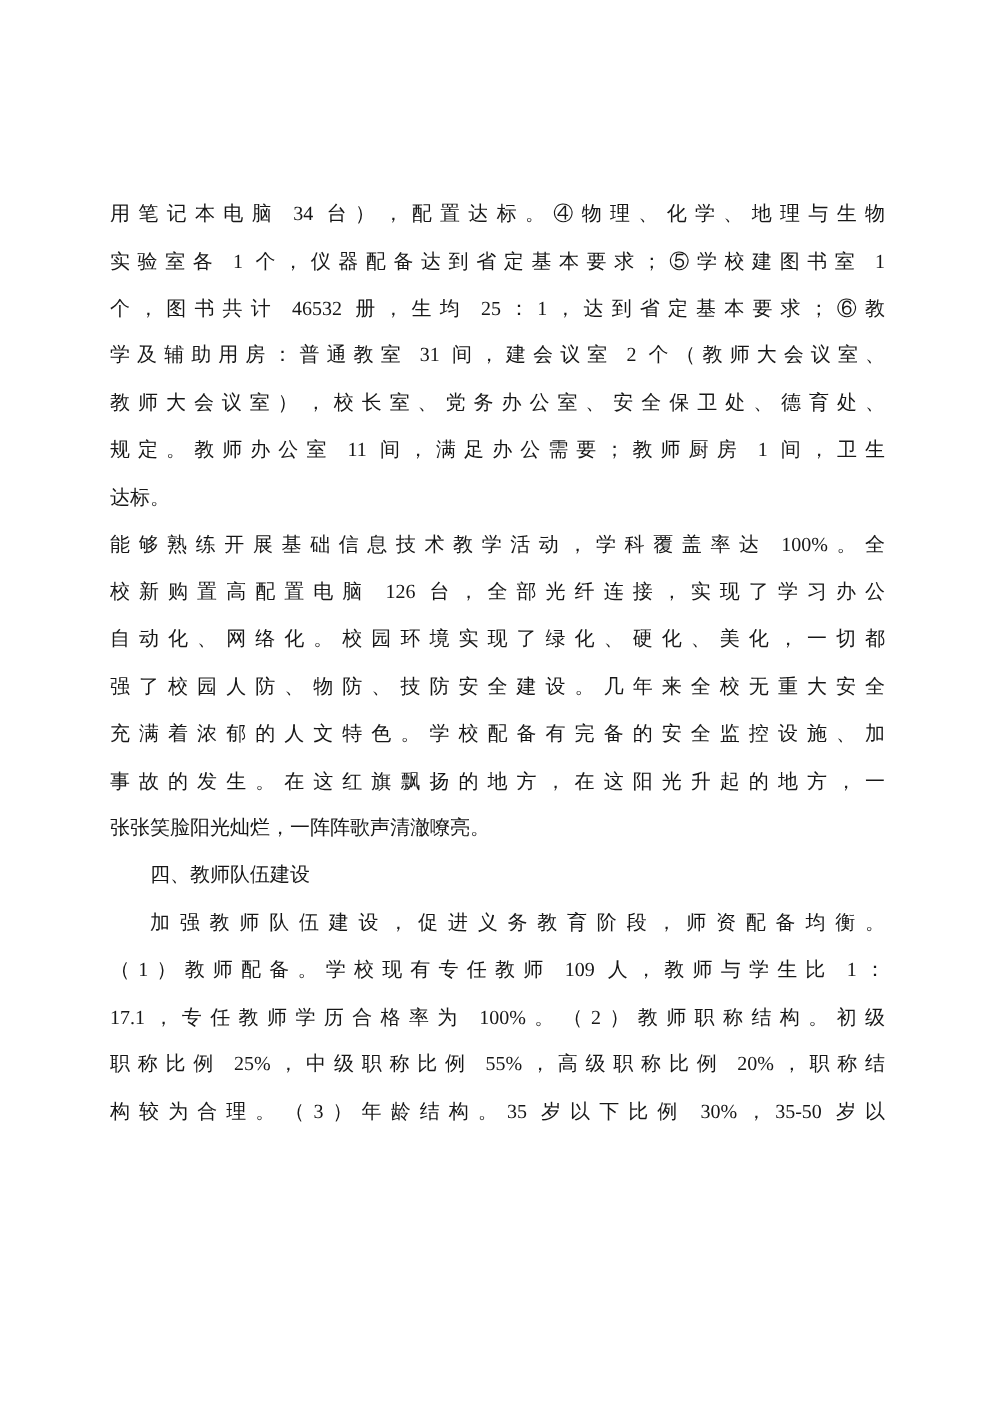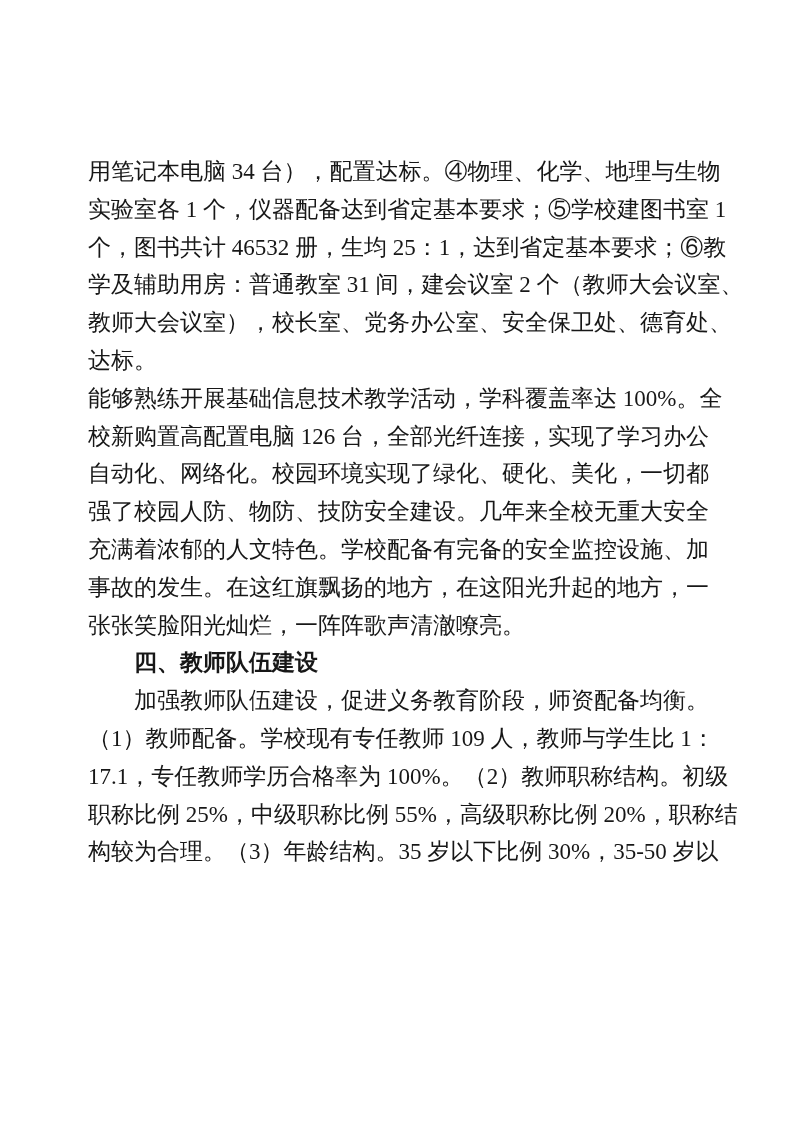--- a/index.html
+++ b/index.html
@@ -14,57 +14,58 @@
     background: #ffffff;
     overflow: hidden;
     font-family: "Liberation Serif", "DejaVu Serif", serif;
     color: #171717;
   }
   #text-block {
     position: absolute;
     left: 88px;
     top: 153px;
     width: 620px;
-    font-size: 23px;
+    font-size: 16px;
     line-height: 37.8px;
   }
   .paragraph {
     margin: 0;
     padding: 0;
   }
   .line {
     height: 37.8px;
     white-space: nowrap;
     text-align: justify;
     text-align-last: justify;
   }
   .line.end {
     text-align: right;
     text-align-last: left;
   }
   .line.indent {
     text-indent: 2em;
   }
   .paragraph.heading .line {
-    font-weight: bold;
+    font-weight: normal;
     text-align: right;
     text-align-last: left;
   }
 </style>
 </head>
 <body>
 
 <div id="page" style="background: rgb(255, 255, 255); color: rgb(23, 23, 23);">
   <div id="text-block">
       <div class="paragraph">
         <div class="line">用笔记本电脑 34 台），配置达标。④物理、化学、地理与生物</div>
         <div class="line">实验室各 1 个，仪器配备达到省定基本要求；⑤学校建图书室 1</div>
         <div class="line">个，图书共计 46532 册，生均 25：1，达到省定基本要求；⑥教</div>
         <div class="line">学及辅助用房：普通教室 31 间，建会议室 2 个（教师大会议室、</div>
         <div class="line">教师大会议室），校长室、党务办公室、安全保卫处、德育处、</div>
+        <div class="line">规定。教师办公室 11 间，满足办公需要；教师厨房 1 间，卫生</div>
         <div class="line end">达标。</div>
       </div>
       <div class="paragraph">
         <div class="line">能够熟练开展基础信息技术教学活动，学科覆盖率达 100%。全</div>
         <div class="line">校新购置高配置电脑 126 台，全部光纤连接，实现了学习办公</div>
         <div class="line">自动化、网络化。校园环境实现了绿化、硬化、美化，一切都</div>
         <div class="line">强了校园人防、物防、技防安全建设。几年来全校无重大安全</div>
         <div class="line">充满着浓郁的人文特色。学校配备有完备的安全监控设施、加</div>
         <div class="line">事故的发生。在这红旗飘扬的地方，在这阳光升起的地方，一</div>
         <div class="line end">张张笑脸阳光灿烂，一阵阵歌声清澈嘹亮。</div>

